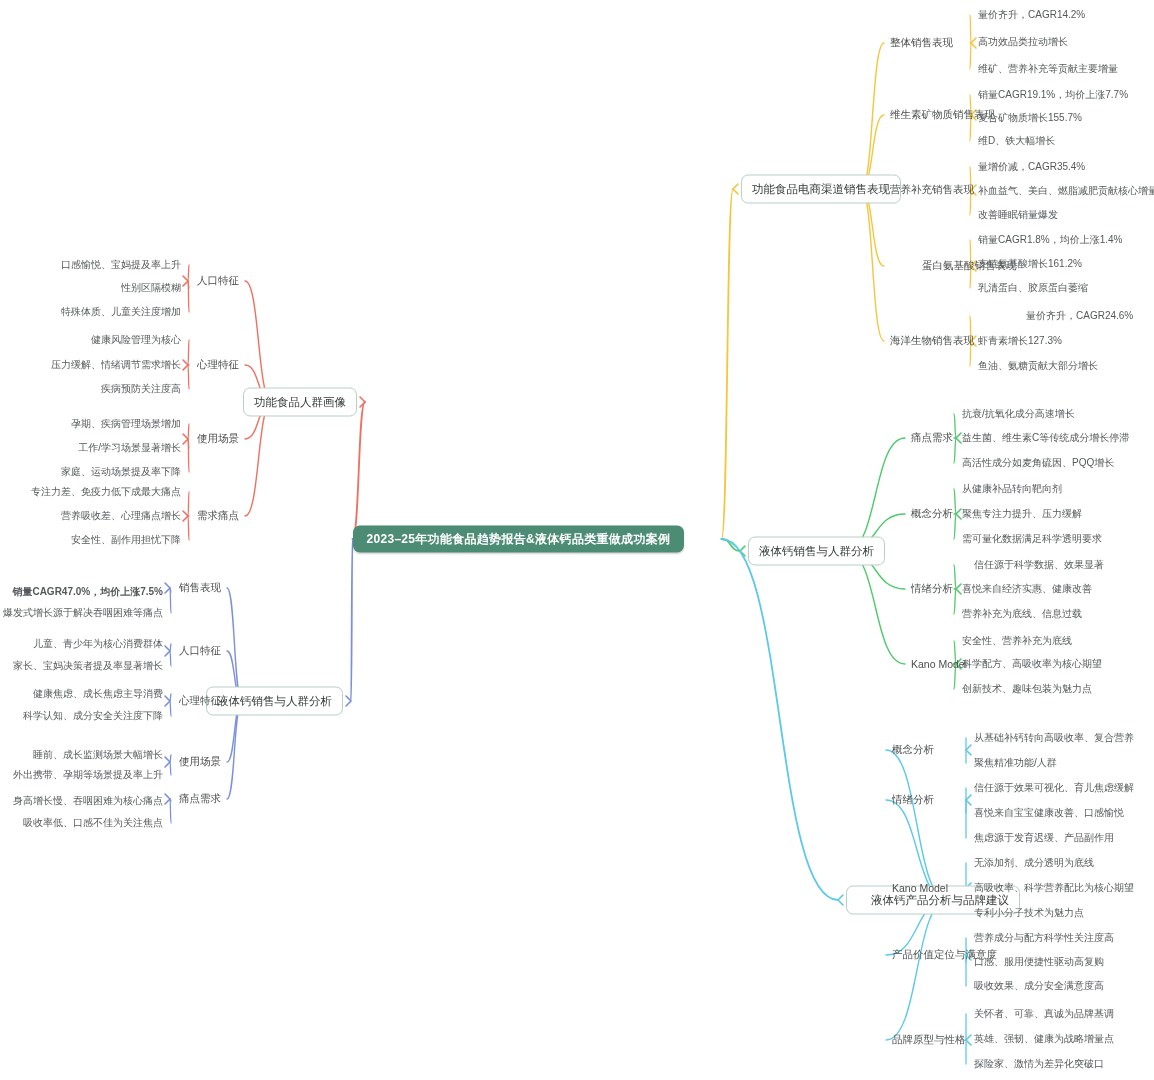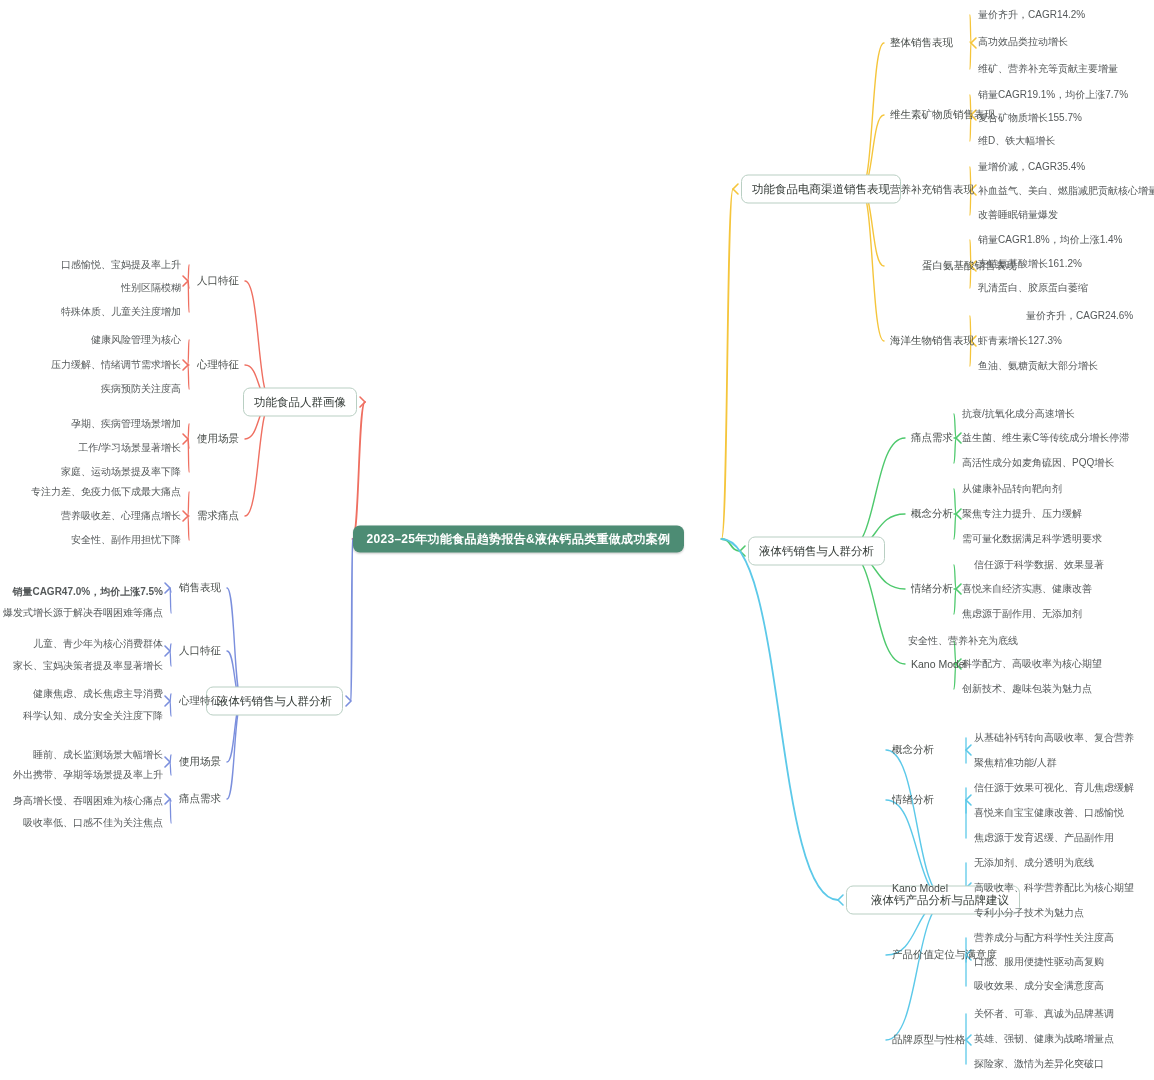--- a/index.html
+++ b/index.html
@@ -206,23 +206,23 @@
       <div class="node leaf" style="left: 962px; top: 414px;">抗衰/抗氧化成分高速增长</div>
       <div class="node leaf" style="left: 962px; top: 438px;">益生菌、维生素C等传统成分增长停滞</div>
       <div class="node leaf" style="left: 962px; top: 463px;">高活性成分如麦角硫因、PQQ增长</div>
       <div class="node sub" style="left: 911px; top: 514px;">概念分析</div>
       <div class="node leaf" style="left: 962px; top: 489px;">从健康补品转向靶向剂</div>
       <div class="node leaf" style="left: 962px; top: 514px;">聚焦专注力提升、压力缓解</div>
       <div class="node leaf" style="left: 962px; top: 539px;">需可量化数据满足科学透明要求</div>
       <div class="node sub" style="left: 911px; top: 589px;">情绪分析</div>
       <div class="node leaf" style="left: 962px; top: 565px; margin-left: 12px;">信任源于科学数据、效果显著</div>
       <div class="node leaf" style="left: 962px; top: 589px;">喜悦来自经济实惠、健康改善</div>
-      <div class="node leaf" style="left: 962px; top: 614px;">焦虑源于副作用、无添加剂</div>
+      <div class="node leaf" style="left: 962px; top: 614px;">营养补充为底线、信息过载</div>
       <div class="node sub" style="left: 911px; top: 664px;">Kano Model</div>
-      <div class="node leaf" style="left: 908px; top: 641px;">安全性、营养补充为底线</div>
+      <div class="node leaf" style="left: 962px; top: 641px;">安全性、营养补充为底线</div>
       <div class="node leaf" style="left: 962px; top: 664px;">科学配方、高吸收率为核心期望</div>
       <div class="node leaf" style="left: 962px; top: 689px;">创新技术、趣味包装为魅力点</div>
       <div class="node branch" style="left: 846px; top: 900px; padding-left: 24px;">液体钙产品分析与品牌建议</div>
       <div class="node sub" style="left: 892px; top: 750px;">概念分析</div>
       <div class="node leaf" style="left: 974px; top: 738px;">从基础补钙转向高吸收率、复合营养</div>
       <div class="node leaf" style="left: 974px; top: 763px;">聚焦精准功能/人群</div>
       <div class="node sub" style="left: 892px; top: 800px;">情绪分析</div>
       <div class="node leaf" style="left: 974px; top: 788px;">信任源于效果可视化、育儿焦虑缓解</div>
       <div class="node leaf" style="left: 974px; top: 813px;">喜悦来自宝宝健康改善、口感愉悦</div>
       <div class="node leaf" style="left: 974px; top: 838px;">焦虑源于发育迟缓、产品副作用</div>

